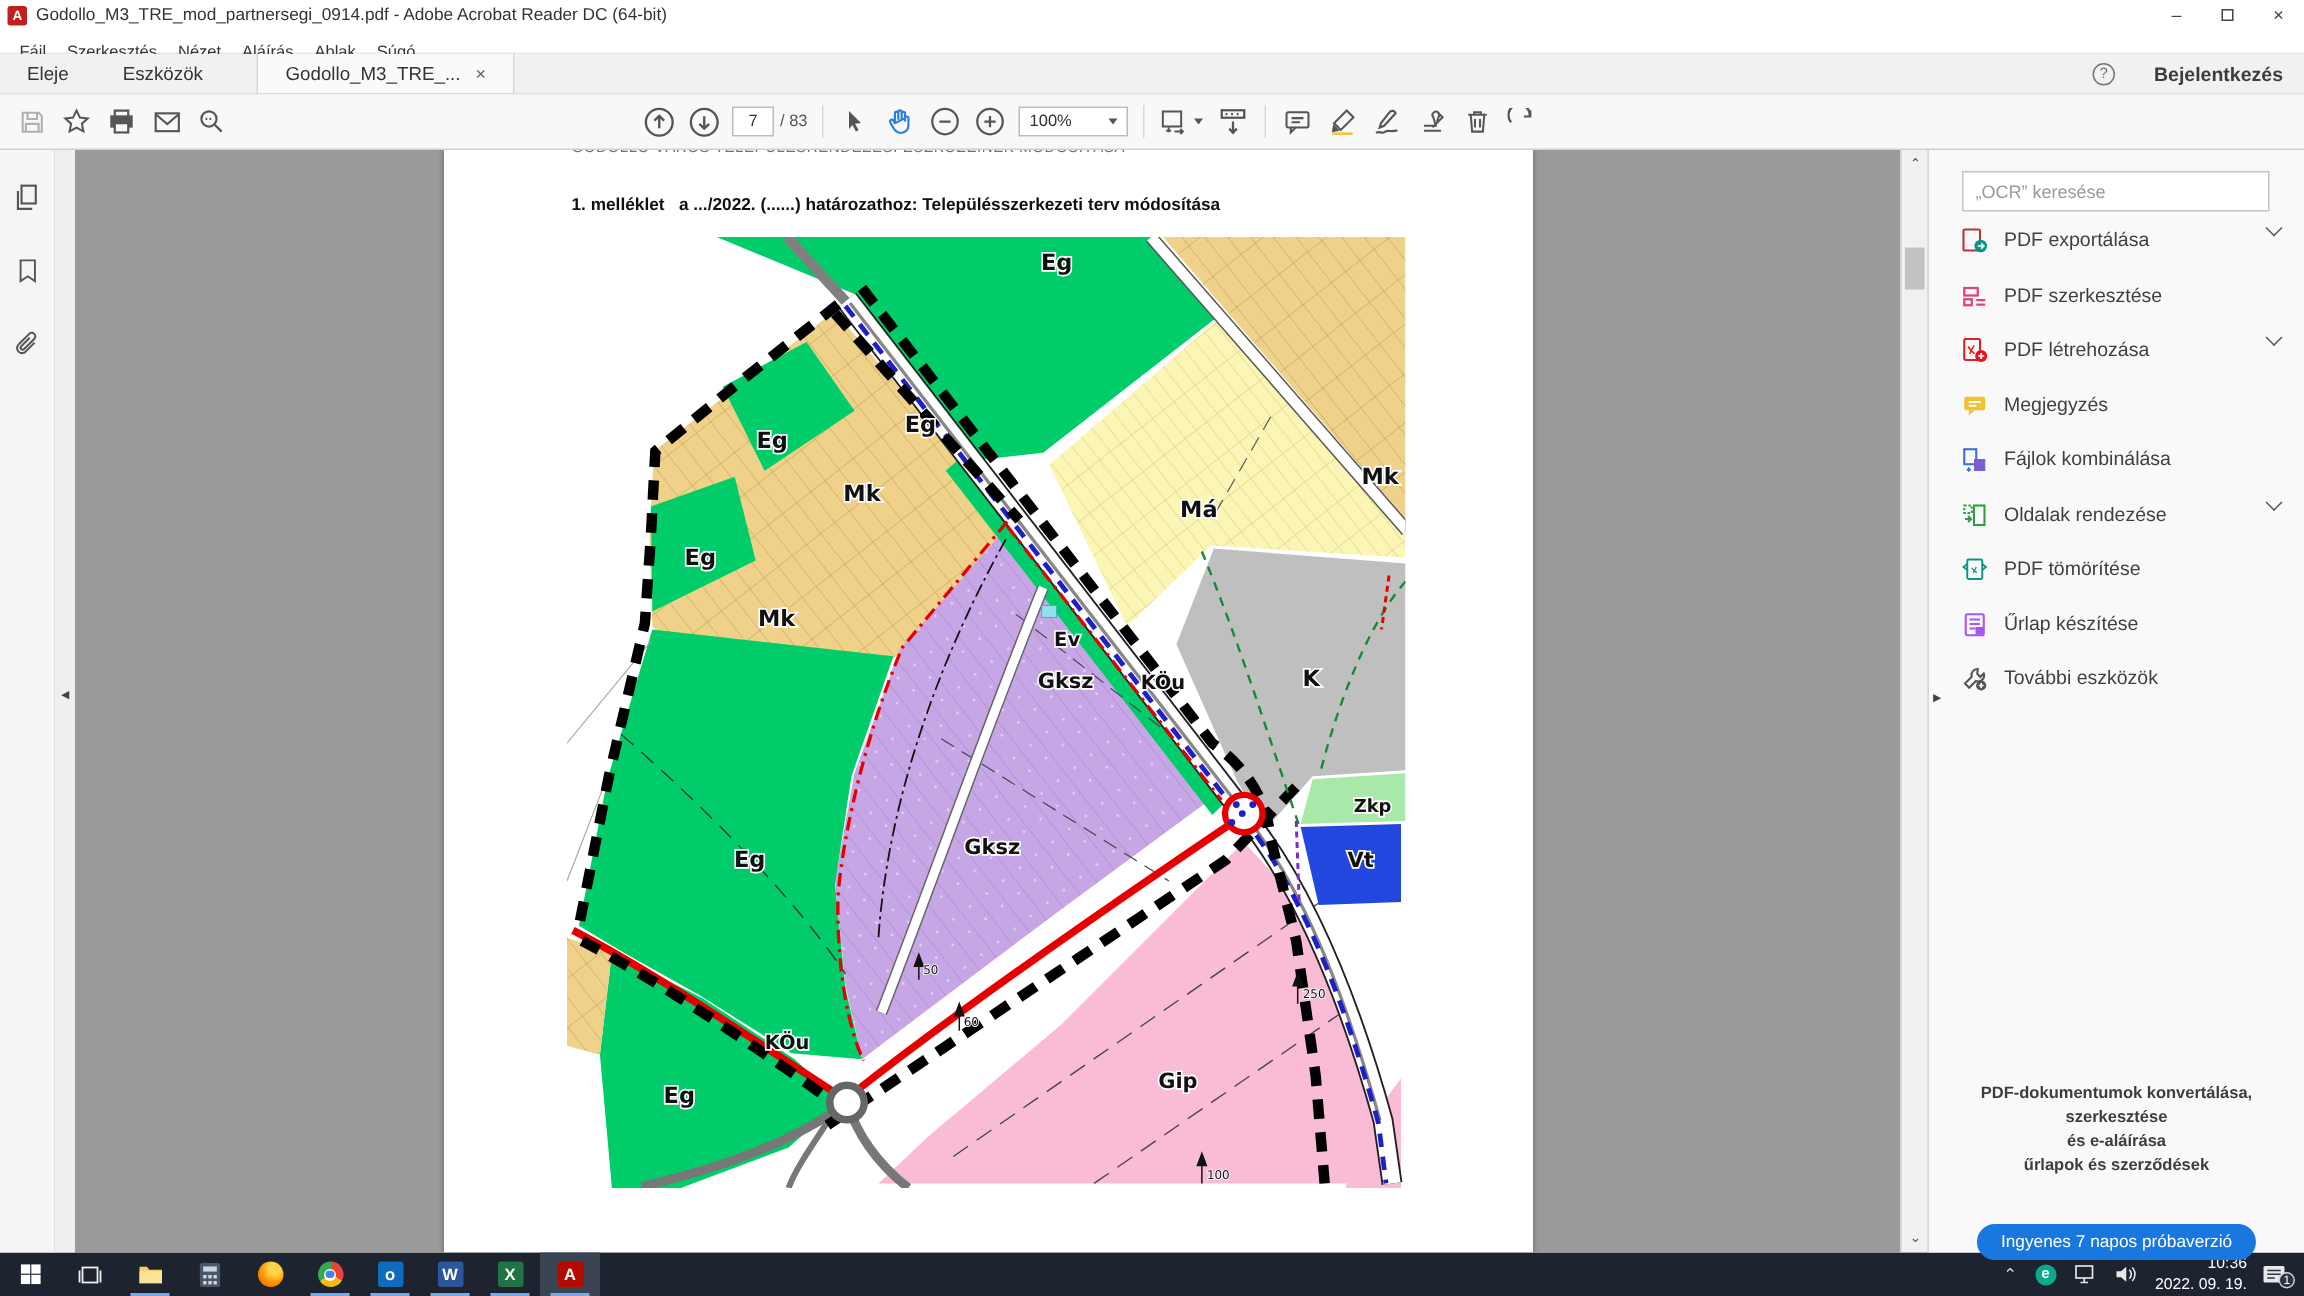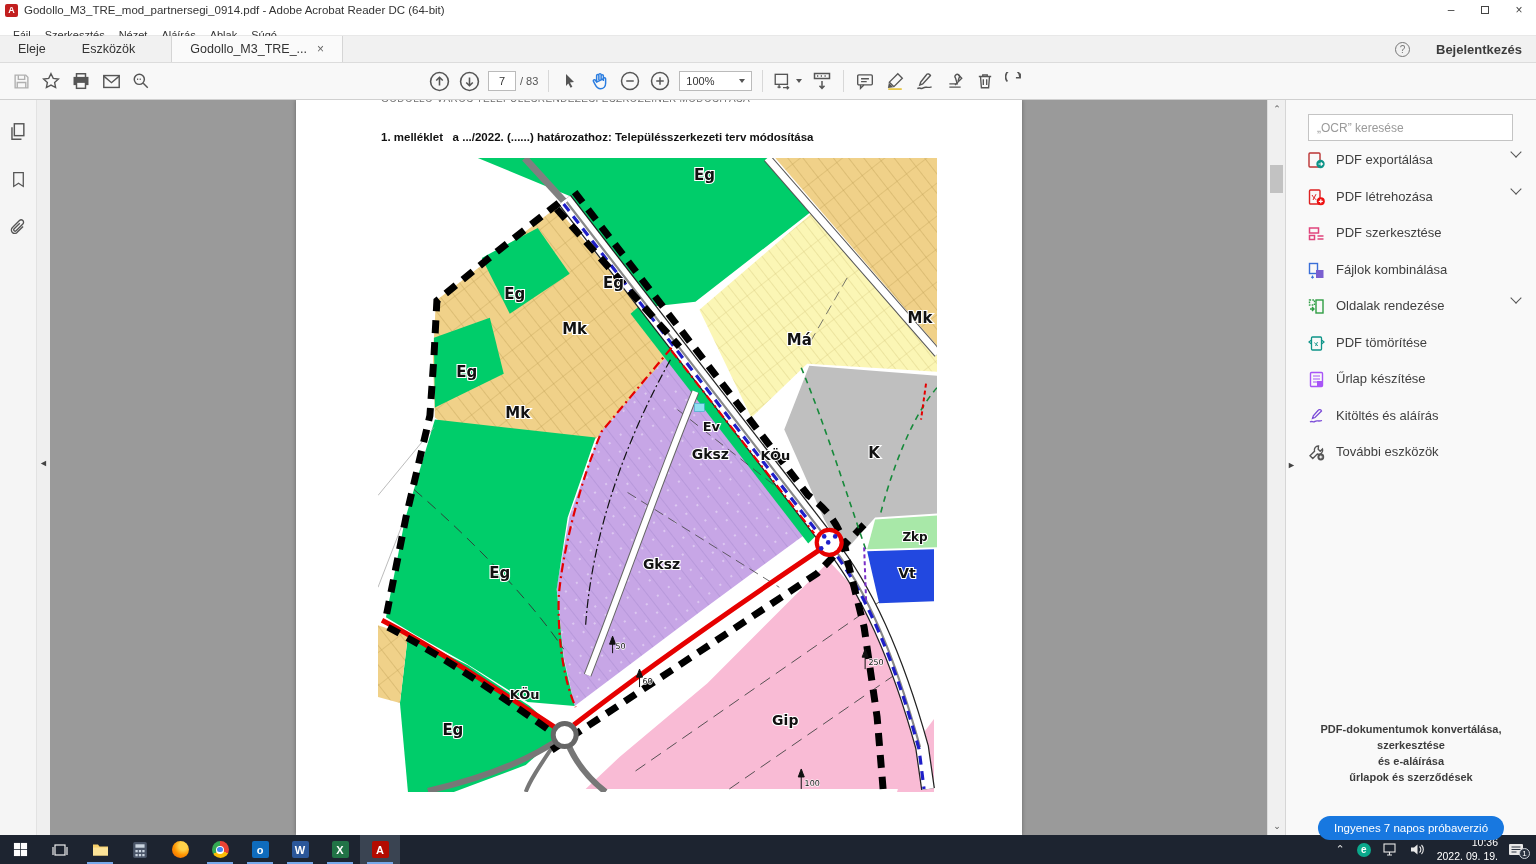--- a/index.html
+++ b/index.html
@@ -402,36 +402,44 @@
       <div class="toolitem">
         <svg class="ticn" viewBox="0 0 17 17">
             <rect x="1" y="1" width="11" height="14" rx="1" fill="none" stroke="#b33" stroke-width="1.4"></rect>
             <circle cx="12.5" cy="12" r="4.2" fill="#0d9488"></circle>
             <path d="M10.5 12h4M12.8 10.3L14.5 12l-1.7 1.7" stroke="#fff" stroke-width="1.1" fill="none"></path>
           </svg>
         <span class="lbl">PDF exportálása</span>
           <span class="chev"></span>
       </div>
       <div class="toolitem">
+        <svg class="ticn" viewBox="0 0 17 17" fill="none" stroke="#e0447c" stroke-width="1.5">
+            <rect x="1.5" y="3" width="9" height="5"></rect>
+            <rect x="1.5" y="10.5" width="5" height="4"></rect>
+            <path d="M9.5 11h6M9.5 14h6"></path>
+          </svg>
+        <span class="lbl">PDF szerkesztése</span>
+      </div>
+      <div class="toolitem">
         <svg class="ticn" viewBox="0 0 17 17">
             <rect x="1.5" y="1" width="10.5" height="14" rx="1" fill="none" stroke="#d22" stroke-width="1.4"></rect>
             <path d="M4 6c1.5 2.5 3 4 4.5 4.8M8 5.2L5 11" stroke="#d22" stroke-width="1" fill="none"></path>
             <circle cx="12.8" cy="12.3" r="4" fill="#e11"></circle>
             <path d="M12.8 10.3v4M10.8 12.3h4" stroke="#fff" stroke-width="1.2"></path>
           </svg>
         <span class="lbl">PDF létrehozása</span>
           <span class="chev"></span>
       </div>
       <div class="toolitem">
-        <svg class="ticn" viewBox="0 0 17 17" fill="none" stroke="#e0447c" stroke-width="1.5">
-            <rect x="1.5" y="3" width="9" height="5"></rect>
-            <rect x="1.5" y="10.5" width="5" height="4"></rect>
-            <path d="M9.5 11h6M9.5 14h6"></path>
-          </svg>
-        <span class="lbl">PDF szerkesztése</span>
+        <svg class="ticn" viewBox="0 0 17 17">
+            <rect x="1.5" y="2.5" width="14" height="9" rx="1.5" fill="#f2c232"></rect>
+            <path d="M4.5 11.5v3.5l4-3.5z" fill="#f2c232"></path>
+            <path d="M4.5 6h8M4.5 8.5h5" stroke="#fff" stroke-width="1.3"></path>
+          </svg>
+        <span class="lbl">Megjegyzés</span>
       </div>
       <div class="toolitem">
         <svg class="ticn" viewBox="0 0 17 17">
             <rect x="1.5" y="1.5" width="8" height="10" fill="none" stroke="#3a6fd8" stroke-width="1.4"></rect>
             <rect x="8" y="8" width="7.5" height="8" fill="#7a5fd0"></rect>
             <path d="M4.5 13.5v2.5M3.2 14.8L4.5 16l1.3-1.2" stroke="#3a6fd8" stroke-width="1.1" fill="none"></path>
           </svg>
         <span class="lbl">Fájlok kombinálása</span>
       </div>
       <div class="toolitem">
@@ -451,26 +459,20 @@
           </svg>
         <span class="lbl">PDF tömörítése</span>
       </div>
       <div class="toolitem">
         <svg class="ticn" viewBox="0 0 17 17">
             <rect x="2.5" y="1.5" width="12" height="14" rx="1" fill="none" stroke="#a855f7" stroke-width="1.4"></rect>
             <path d="M5 5h7M5 8h7M5 11h4" stroke="#a855f7" stroke-width="1.2"></path>
             <rect x="9" y="10" width="5.5" height="5" fill="#a855f7"></rect>
           </svg>
         <span class="lbl">Űrlap készítése</span>
-      </div>
-      <div class="toolitem">
-        <svg class="ticn" viewBox="0 0 17 17" fill="none" stroke="#7c4dd8" stroke-width="1.3">
-            <path d="M10 2.5c1-1.5 3-1 3.5.5L7 9.5l-2.5 1 .8-2.6zM2 14c2-1.5 3 .8 5-.6s3 .4 7-.9"></path>
-          </svg>
-        <span class="lbl">Kitöltés és aláírás</span>
       </div>
       <div class="toolitem">
         <svg class="ticn" viewBox="0 0 17 17">
             <path d="M10.5 2a4 4 0 00-4 5.2L2 11.7l2.8 2.8 4.5-4.5A4 4 0 0014.5 5l-2.3 2.3-2-2z" fill="none" stroke="#555" stroke-width="1.4"></path>
             <circle cx="12.8" cy="13" r="3.4" fill="#555"></circle>
             <path d="M12.8 11.4v3.2M11.2 13h3.2" stroke="#fff" stroke-width="1.1"></path>
           </svg>
         <span class="lbl">További eszközök</span>
       </div>
     </div>

